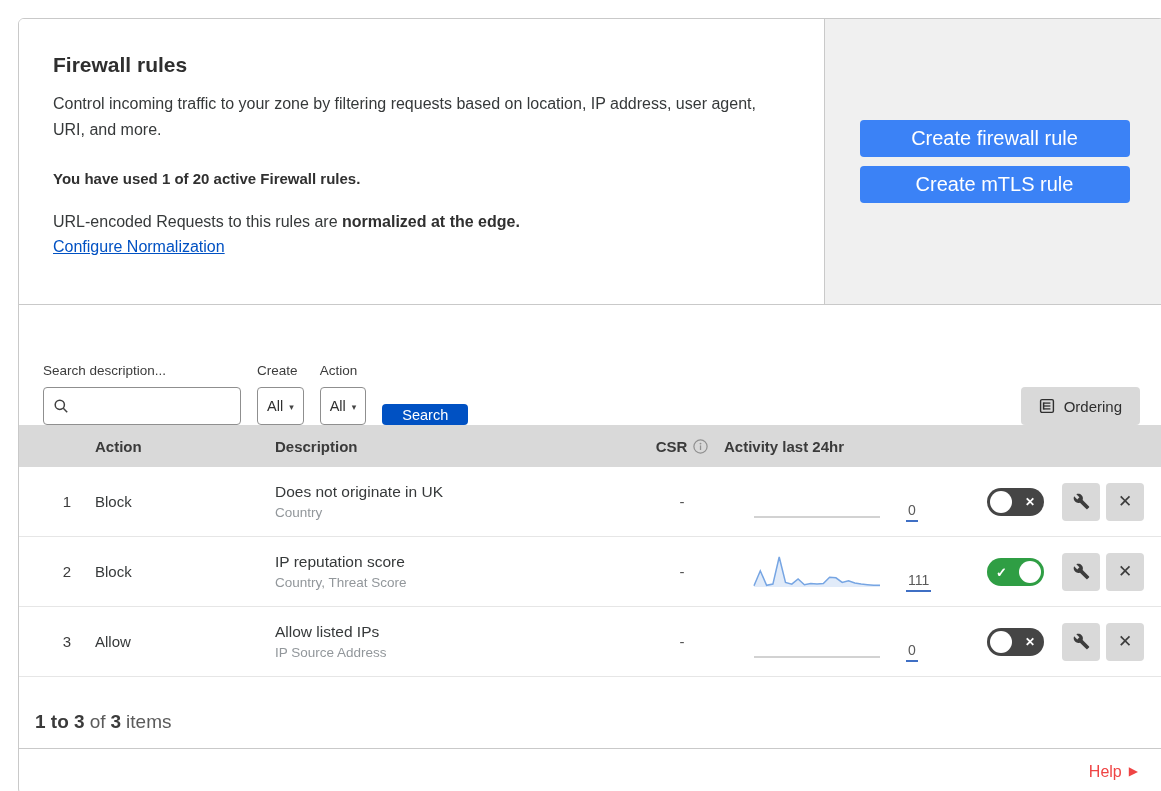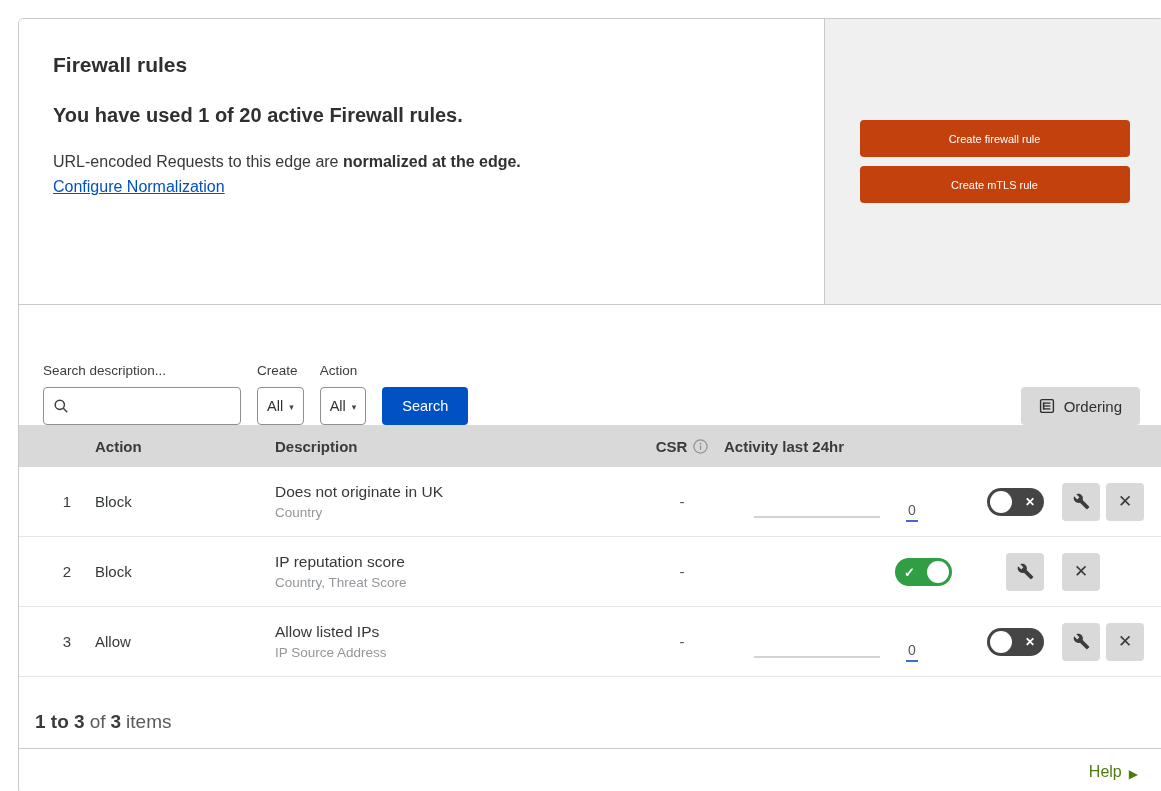--- a/index.html
+++ b/index.html
@@ -7,43 +7,43 @@
     font-family:"Liberation Sans", sans-serif; color:#36393a; }
   .container { margin:18px; width:1147px; height:777px; border:1px solid #c9c9c9;
     border-radius:6px; overflow:hidden; display:flex; flex-direction:column; background:#fff; }
 
   
   .top-section { display:flex; height:286px; border-bottom:1px solid #c9c9c9; flex:0 0 auto; }
   .intro-card { width:806px; flex:0 0 auto; background:#fff; border-right:1px solid #c9c9c9;
     padding:34px 46px 0 34px; }
   .page-title { font-size:21px; font-weight:600; color:#2f2f2f; margin:0 0 14px 0; }
   .intro-desc { font-size:16px; line-height:1.62; margin:0; max-width:720px; }
-  .usage-note { font-size:20px; font-weight:700; margin:27px 0 0 0; color:#303030; }
+  .usage-note { font-size:15px; font-weight:700; margin:27px 0 0 0; color:#303030; }
   .norm-line { font-size:16px; margin:26px 0 0 0; }
   .norm-line b { color:#303030; }
   .config-link { display:inline-block; margin-top:7px; font-size:16px; color:#0051c3;
     text-decoration:underline; cursor:pointer; }
   .cta-panel { flex:1; background:#f0f0f0; display:flex; flex-direction:column;
     justify-content:center; align-items:center; gap:9px; }
-  .btn-primary { width:270px; height:37px; background:#c2410c; color:#fff; border:none;
-    border-radius:4px; font-size:11px; font-family:inherit; cursor:pointer; }
+  .btn-primary { width:270px; height:37px; background:#3b82f6; color:#fff; border:none;
+    border-radius:4px; font-size:20px; font-family:inherit; cursor:pointer; }
 
   
   .filter-bar { height:120px; flex:0 0 auto; padding:20px 24px 0 24px; display:flex; align-items:flex-end; }
   .f-group { display:flex; flex-direction:column; }
   .f-label { font-size:13.5px; color:#3c3c3c; margin-bottom:9px; }
   .search-box { position:relative; width:198px; }
   .search-box input { width:198px; height:38px; border:1px solid #8f8f8f; border-radius:4px;
     padding:0 10px 0 34px; font-size:14px; font-family:inherit; outline:none; }
   .search-box .mag { position:absolute; left:10px; top:11px; }
   .dd { height:38px; min-width:46px; border:1px solid #8f8f8f; border-radius:4px; background:#fff;
     display:flex; align-items:center; gap:6px; padding:0 9px; font-size:14.5px; color:#303030; cursor:pointer; }
   .dd .caret { font-size:9px; color:#444; margin-top:2px; }
   .ml16 { margin-left:16px; }
-  .btn-search { height:38px; padding:0 20px; margin-left:16px; margin-top:27px; background:#0051c3;
+  .btn-search { height:21px; padding:0 20px; margin-left:16px; margin-top:27px; background:#0051c3;
     color:#fff; border:none; border-radius:4px; font-size:14.5px; font-family:inherit; cursor:pointer; }
   .filter-spacer { flex:1; }
   .btn-ordering { height:38px; padding:0 18px; margin-top:27px; background:#d9d9d9; color:#2f2f2f;
     border:none; border-radius:4px; font-size:15px; font-family:inherit; cursor:pointer;
     display:flex; align-items:center; gap:9px; }
 
   
   .grid-row { display:grid; grid-template-columns:56px 180px 1fr 80px 230px 92px 56px 44px;
     padding:0 20px; align-items:center; }
   .thead { background:#d9d9d9; height:42px; flex:0 0 auto; font-size:15px; font-weight:700; color:#3b3b3b; }
@@ -73,33 +73,34 @@
   .sq-btn { width:38px; height:38px; border:none; border-radius:4px; background:#d9d9d9;
     display:flex; align-items:center; justify-content:center; cursor:pointer; color:#3c3c3c; font-size:17px; }
 
   
   .footer-row { flex:1; display:flex; align-items:flex-end; padding:0 16px 15px 16px;
     font-size:19px; color:#5b5b5b; }
   .footer-row .seg { margin-right:5px; }
   .footer-row b { color:#3b3b3b; font-weight:700; }
   .help-row { height:46px; flex:0 0 auto; border-top:1px solid #c9c9c9; display:flex;
     align-items:center; justify-content:flex-end; padding-right:26px; }
-  .help-link { color:#4d7c0f; font-size:16px; display:flex; align-items:flex-end; gap:7px; cursor:pointer; }
+  .help-link { color:#ef4444; font-size:16px; display:flex; align-items:flex-start; gap:7px; cursor:pointer; }
   .help-link .arr { font-size:12px; margin-top:1px; }
 </style>
 </head>
 <body>
 
 <div class="container">
 
   <div class="top-section">
     <div class="intro-card">
       <h1 class="page-title">Firewall rules</h1>
+      <p class="intro-desc">Control incoming traffic to your zone by filtering requests based on location, IP address, user agent, URI, and more.</p>
       <p class="usage-note">You have used 1 of 20 active Firewall rules.</p>
-      <p class="norm-line"><span>URL-encoded Requests to this edge are</span>&nbsp;<b>normalized at the edge.</b></p>
+      <p class="norm-line"><span>URL-encoded Requests to this rules are</span>&nbsp;<b>normalized at the edge.</b></p>
       <a class="config-link">Configure Normalization</a>
     </div>
     <div class="cta-panel">
       <button class="btn-primary">Create firewall rule</button>
       <button class="btn-primary">Create mTLS rule</button>
     </div>
   </div>
 
   <div class="filter-bar">
     <div class="f-group">
@@ -195,20 +196,27 @@
     </div>
 
     <div class="grid-row rule-row">
       <div class="cell-num">2</div>
       <div class="cell-action">Block</div>
       <div class="cell-desc">
         <div class="d-title">IP reputation score</div>
         <div class="d-sub">Country, Threat Score</div>
       </div>
       <div class="cell-csr">-</div>
+      <div class="cell-activity">
+        <svg class="spark" width="130" height="40" viewBox="0 0 130 40">
+            <path d="M2,35 L2.0,33.8 L8.3,18.8 L14.6,33.3 L20.9,32.1 L27.2,5.0 L33.5,30.4 L39.8,32.1 L46.1,26.9 L52.4,32.7 L58.7,31.5 L65.0,32.1 L71.3,31.5 L77.6,25.2 L83.9,25.8 L90.2,30.4 L96.5,28.7 L102.8,31.0 L109.1,32.1 L115.4,32.7 L121.7,33.3 L128.0,33.3 L128,35 Z" fill="#e1ebf9"></path>
+            <polyline points="2.0,33.8 8.3,18.8 14.6,33.3 20.9,32.1 27.2,5.0 33.5,30.4 39.8,32.1 46.1,26.9 52.4,32.7 58.7,31.5 65.0,32.1 71.3,31.5 77.6,25.2 83.9,25.8 90.2,30.4 96.5,28.7 102.8,31.0 109.1,32.1 115.4,32.7 121.7,33.3 128.0,33.3" fill="none" stroke="#76a5e3" stroke-width="1.5"></polyline>
+          </svg>
+        <a class="activity-count">111</a>
+      </div>
       <div class="cell-right">
         <div class="toggle on">
           <span class="t-glyph t-check">✓</span>
 
           <span class="t-knob"></span>
         </div>
       </div>
       <div class="cell-right">
         <button class="sq-btn">
           <svg width="17" height="17" viewBox="0 0 24 24">

